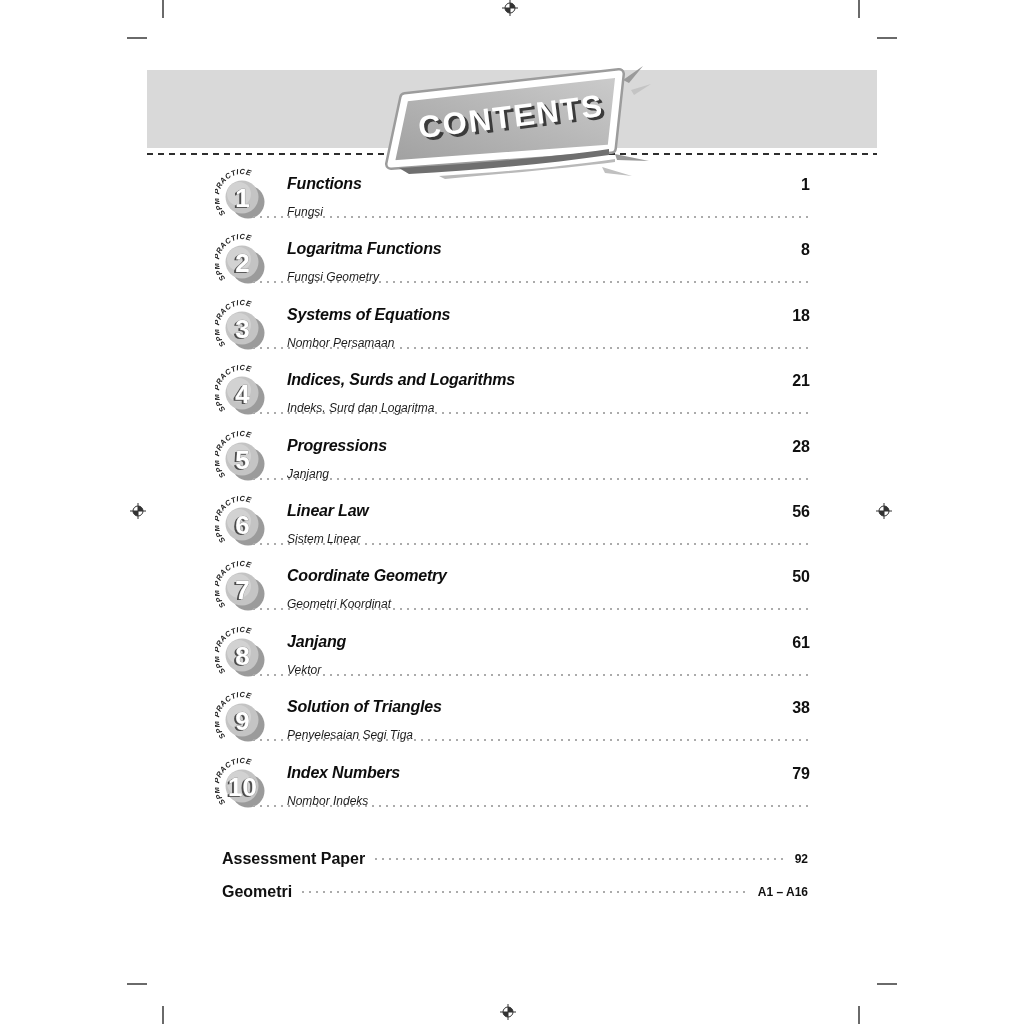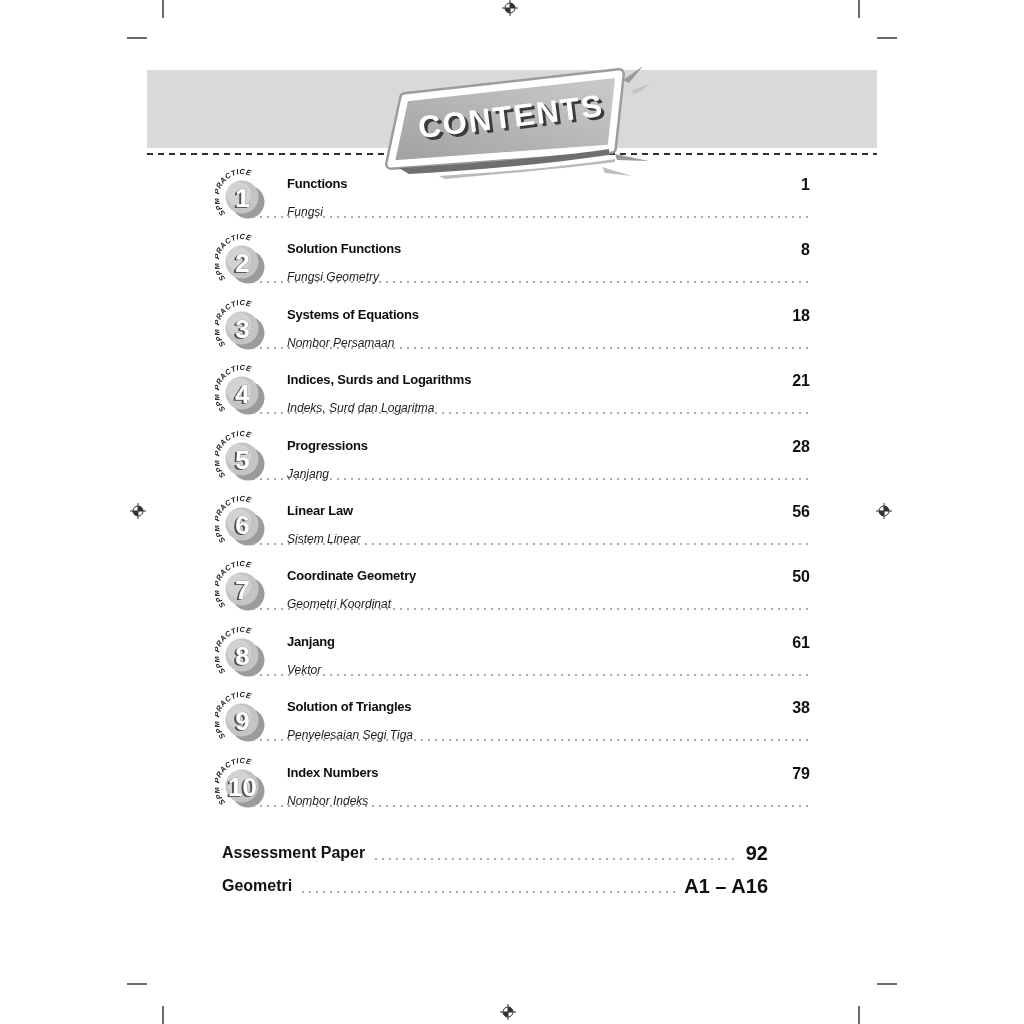--- a/index.html
+++ b/index.html
@@ -19,36 +19,36 @@
   .dashline{
     position:absolute;left:0;top:153px;width:730px;height:2px;
     background:repeating-linear-gradient(90deg,#2e2e2e 0 6px,transparent 6px 11px);
   }
   .banner-badge{position:absolute;left:365px;top:64px;transform:translateX(-50%);z-index:3;}
   
   .toc-list{position:absolute;left:0;top:172px;width:730px;}
   .entry{position:relative;height:65.4px;}
   .badge{position:absolute;left:68px;top:-7px;width:62px;height:58px;}
   .entry-text{position:absolute;left:140px;top:3px;}
-  .entry-title{font-size:13px;font-weight:bold;line-height:18px;letter-spacing:-0.2px;color:#0d0d0d;}
+  .entry-title{font-size:16px;font-weight:bold;line-height:18px;letter-spacing:-0.2px;color:#0d0d0d;font-style:italic;}
   .entry-subtitle{font-size:12px;font-style:italic;line-height:14px;margin-top:12px;color:#1c1c1c;}
   .entry-page{position:absolute;right:67px;top:4px;font-size:16px;font-weight:bold;}
   .dotline{
     position:absolute;left:106px;right:67px;top:44px;height:2px;
     background:repeating-linear-gradient(90deg,#ababab 0 2px,transparent 2px 7px);
   }
   
   .footer{position:absolute;left:0;top:836px;width:730px;}
-  .frow{position:relative;height:33px;display:flex;align-items:center;}
+  .frow{position:relative;height:33px;display:flex;align-items:flex-end;}
   .frow-label{margin-left:75px;font-size:16px;font-weight:bold;line-height:20px;}
   .frow-leader{
     flex:1;height:2px;align-self:flex-end;margin:0 8px 9px 10px;
     background:repeating-linear-gradient(90deg,#ababab 0 2px,transparent 2px 7px);
   }
-  .frow-page{margin-right:109px;font-size:20px;font-weight:bold;line-height:20px;white-space:nowrap;}
+  .frow-page{margin-right:69px;font-size:12px;font-weight:bold;line-height:20px;white-space:nowrap;}
   
   .badge-num-main{font-family:"Liberation Sans",sans-serif;font-weight:bold;font-size:26px;fill:#ffffff;stroke:#8a8a8a;stroke-width:0.7;paint-order:stroke;}
   .badge-num-shadow{font-family:"Liberation Sans",sans-serif;font-weight:bold;font-size:26px;fill:#4a4a4a;}
   .badge-arc{font-family:"Liberation Sans",sans-serif;font-weight:bold;font-style:italic;font-size:7.5px;fill:#222;letter-spacing:0.5px;}
   .banner-word{font-family:"Liberation Sans",sans-serif;font-weight:bold;font-size:31px;letter-spacing:2px;}
 </style>
 </head>
 <body>
 
 <div class="cropmark cm-v" style="left:162px;top:0;"></div>
@@ -158,21 +158,21 @@
           <path class="arcpath" d="M 10.7 48.3 A 23 23 0 1 1 48.6 39.9" fill="none" id="arc1"></path>
           <circle cx="33" cy="37" r="16.5" fill="#9b9b9b"></circle>
           <circle cx="27" cy="32" r="16.5" fill="#c4c4c4"></circle>
           <circle cx="24" cy="29" r="12" fill="#d2d2d2"></circle>
           <text class="badge-arc"><textPath href="#arc1">SPM PRACTICE</textPath></text>
           <text class="badge-num-shadow" x="25.5" y="43" text-anchor="middle">2</text>
           <text class="badge-num-main" x="27.5" y="41.5" text-anchor="middle">2</text>
         </svg>
       </div>
       <div class="entry-text">
-        <div class="entry-title">Solution Functions</div>
+        <div class="entry-title">Logaritma Functions</div>
         <div class="entry-subtitle">Fungsi Geometry</div>
       </div>
       <div class="entry-page">8</div>
       <div class="dotline"></div>
     </div>
 
     <div class="entry">
       <div class="badge">
         <svg width="62" height="58" viewBox="0 0 62 58">
           <path class="arcpath" d="M 10.7 48.3 A 23 23 0 1 1 48.6 39.9" fill="none" id="arc2"></path>

